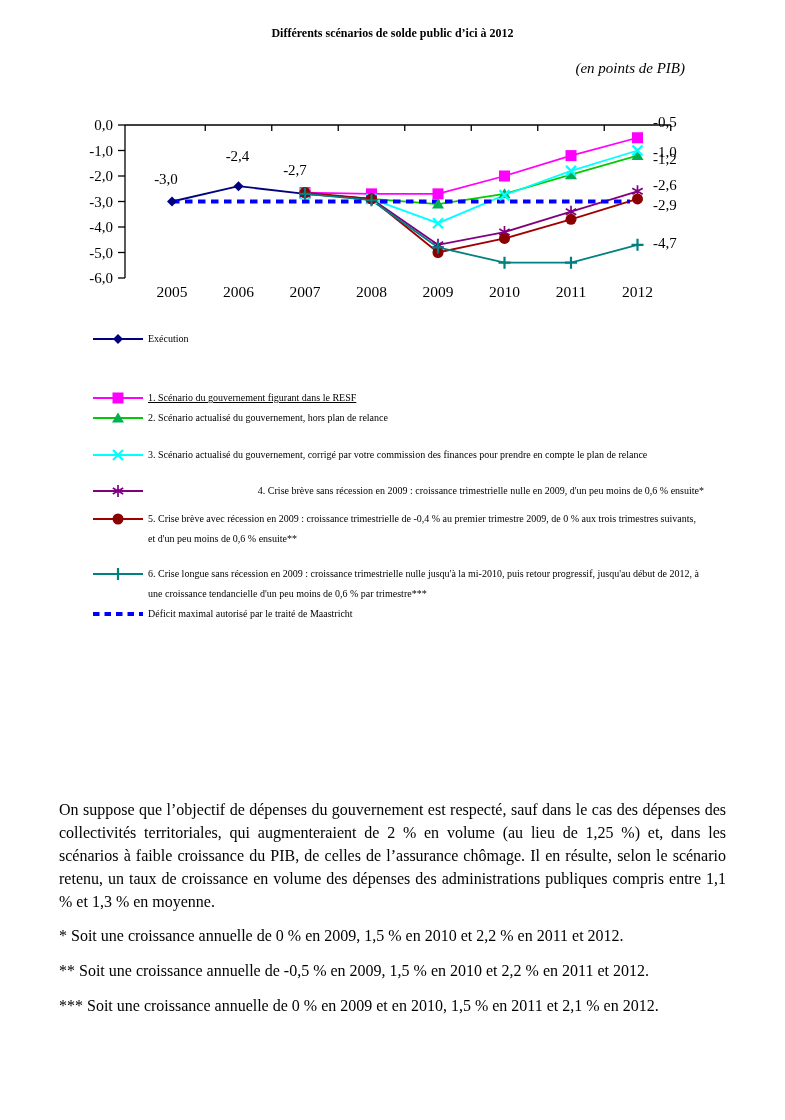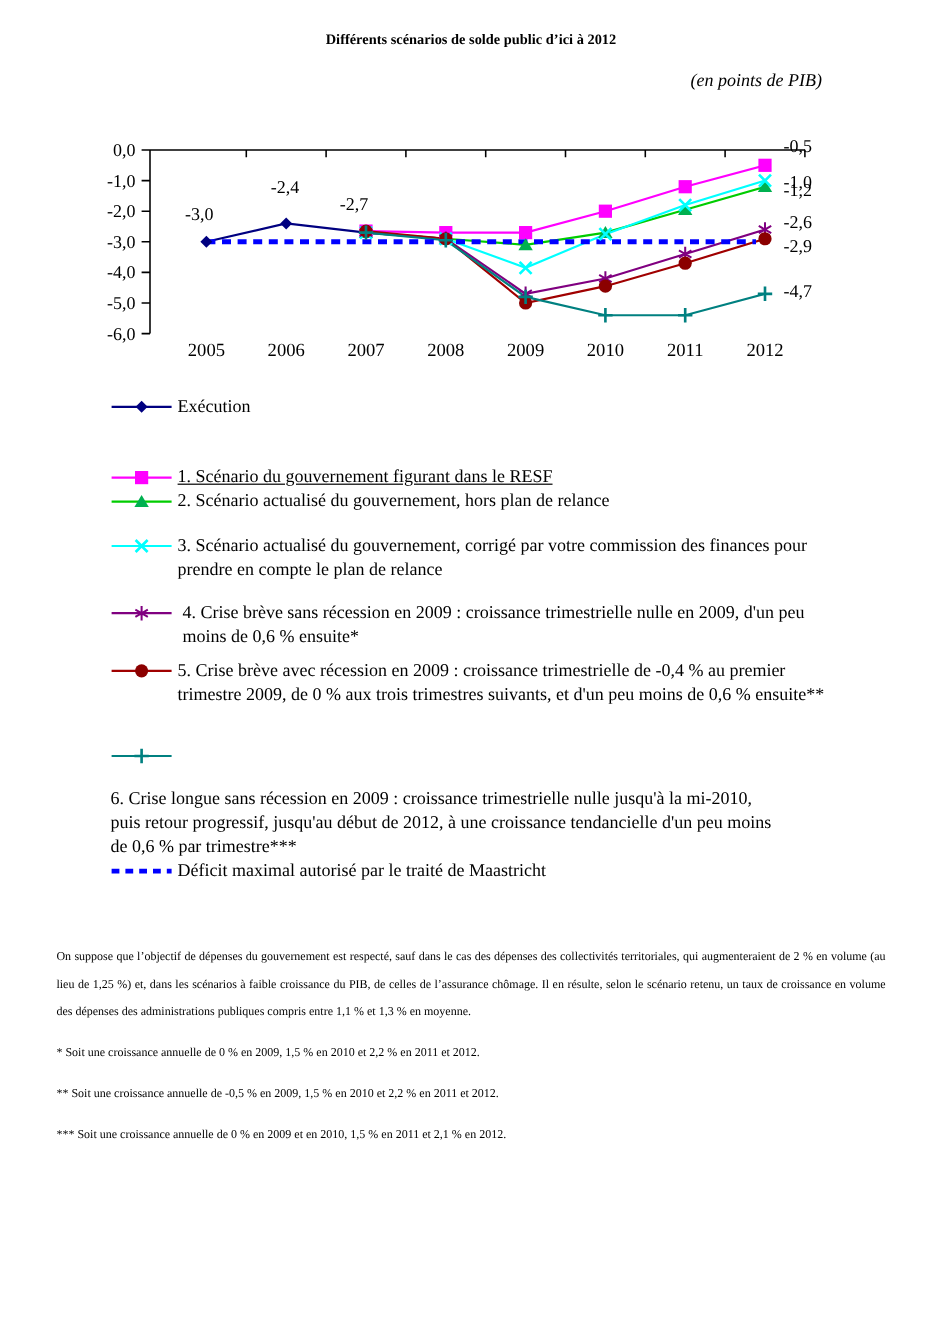--- a/index.html
+++ b/index.html
@@ -5,30 +5,30 @@
   html,body{margin:0;padding:0;background:#ffffff;}
   body{width:785px;height:1120px;position:relative;font-family:"Liberation Serif",serif;color:#000;}
   .page{position:absolute;inset:0;background:#fff;overflow:hidden;}
   .title{position:absolute;top:26px;left:0;width:100%;text-align:center;font-size:12px;font-weight:bold;margin:0;}
   .subtitle{position:absolute;top:60px;right:100px;font-style:italic;font-size:15px;}
   svg.chart{position:absolute;left:85px;top:100px;}
   svg text{font-family:"Liberation Serif",serif;fill:#000;}
   .legend{position:absolute;left:92px;top:329px;width:612px;}
   .lrow{display:flex;align-items:flex-start;}
   .lrow .lmark{flex:0 0 52px;margin-right:4px;margin-top:0;}
-  .lrow .llab{font-size:15px;line-height:20px;max-width:552px;}
+  .lrow .llab{font-size:10px;line-height:20px;max-width:552px;}
   .legend .lrow:nth-child(1){margin-bottom:39px;}
   .legend .lrow:nth-child(2){text-decoration:underline;}
   .legend .lrow:nth-child(3){margin-bottom:17px;}
   .legend .lrow:nth-child(4){margin-bottom:16px;}
   .legend .lrow:nth-child(5){margin-bottom:8px;justify-content:space-between;}
   .legend .lrow:nth-child(6){margin-bottom:15px;}
-  .legend .lrow:nth-child(7){margin-bottom:0px;flex-direction:column;}
+  .legend .lrow:nth-child(7){margin-bottom:0px;}
   .notes{position:absolute;left:47px;top:786px;width:691px;}
-  .notes p{margin:0;font-size:10px;line-height:23px;text-align:justify;}
+  .notes p{margin:12px;font-size:16px;line-height:23px;text-align:justify;}
   .notes p.fn{margin-top:11px;text-align:left;}
   .notes p.para{margin-bottom:2px;}
   .notes p.sources{margin-top:10px;font-style:italic;word-spacing:0.34em;}
 </style>
 </head>
 <body>
 
 <div class="page">
 
   <h1 class="title">Différents scénarios de solde public d’ici à 2012</h1>

